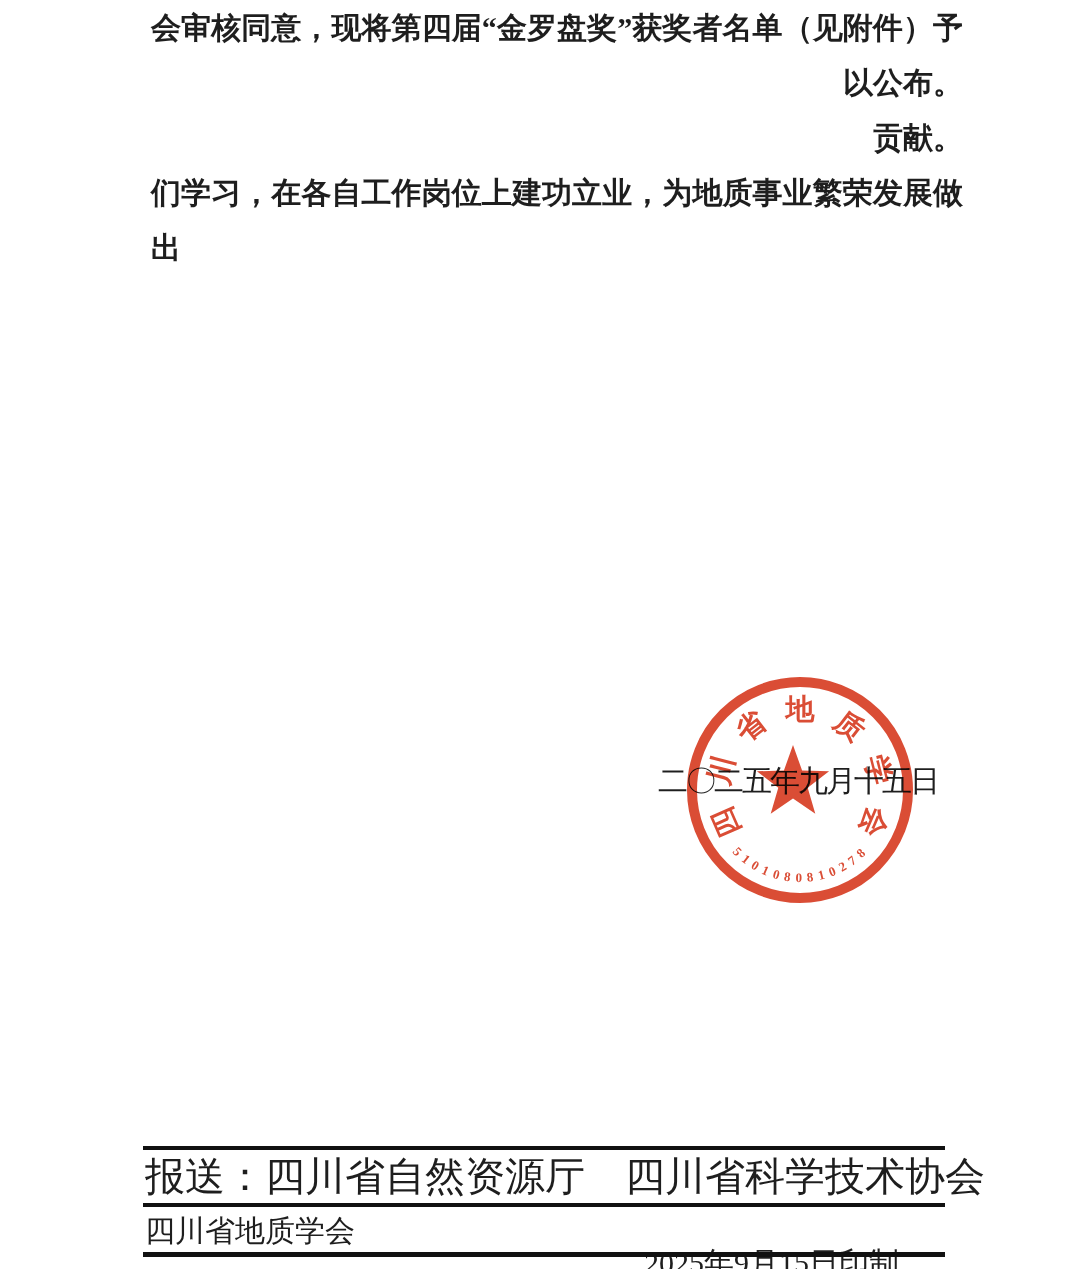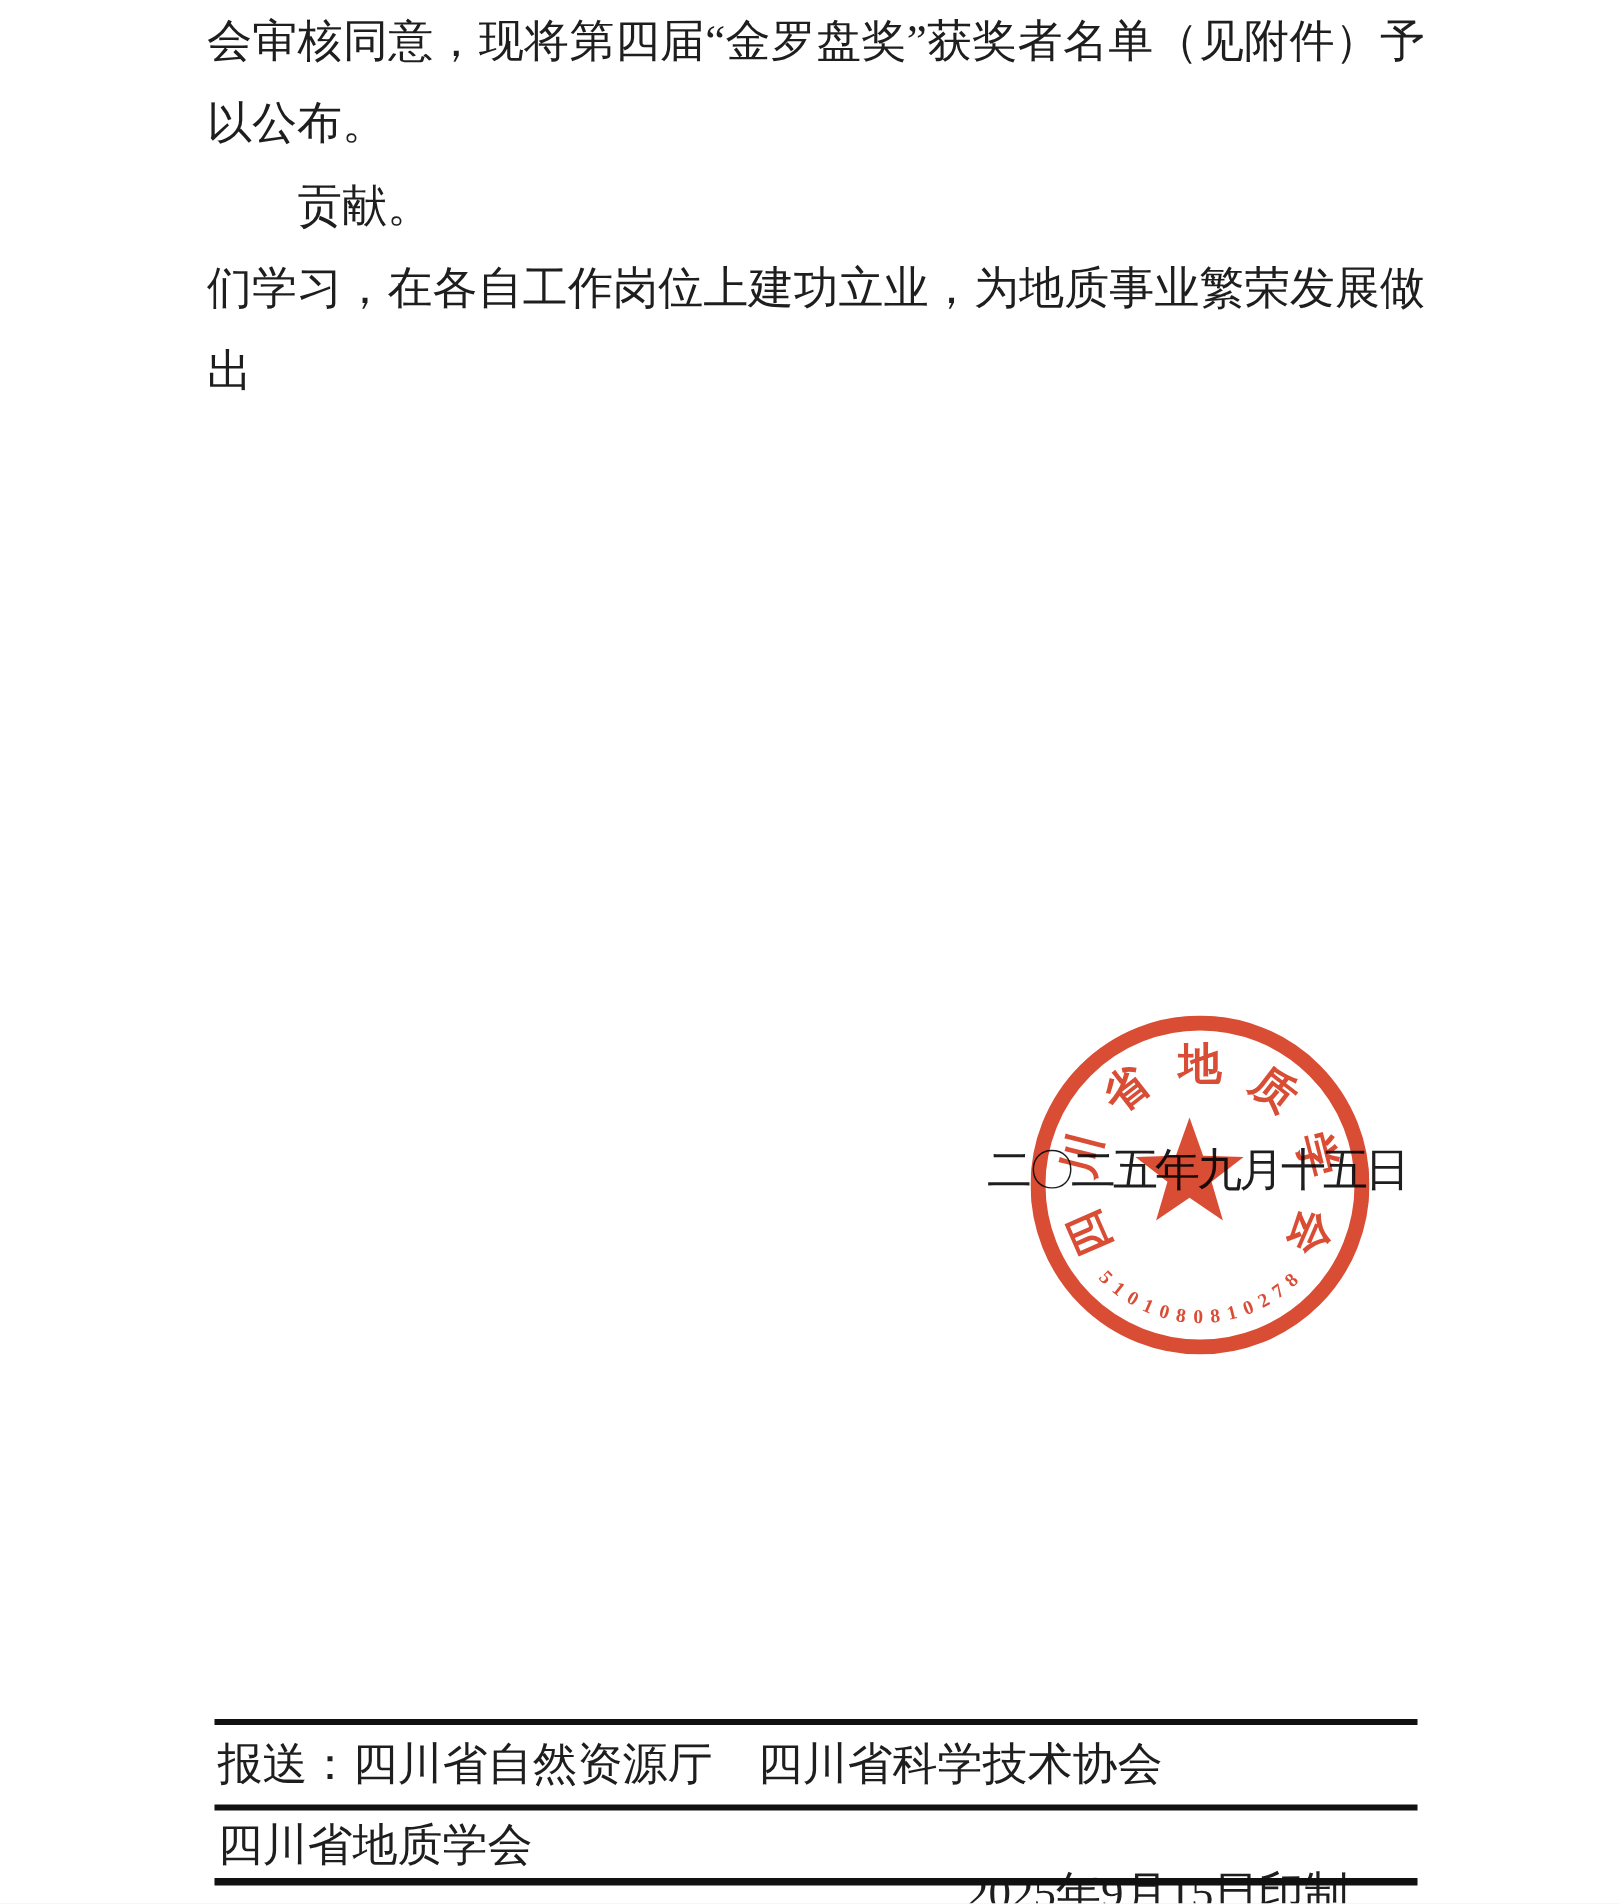--- a/index.html
+++ b/index.html
@@ -16,32 +16,34 @@
   .page{
     position:relative;
     width:1080px;
     height:1269px;
     background:var(--background);
     color:var(--text);
     overflow:hidden;
   }
   .body-text{
     position:absolute;
-    left:138px;
+    left:151px;
     top:0;
     width:812px;
+    font-weight:bold;
   }
   .para{margin:0;}
   .para.gap{margin-top:70px;}
   .line{
     height:55px;
     line-height:55px;
     font-size:30px;
     white-space:nowrap;
     overflow:visible;
+    text-align:right;
   }
   .line.fill{
     white-space:normal;
     text-align:justify;
     text-align-last:justify;
   }
   .para.indent .line:first-child{text-indent:2em;}
   .date-line{
     position:absolute;
     left:658px;
@@ -74,21 +76,21 @@
   }
   .rule-1{top:1146px;height:4px;}
   .rule-2{top:1203px;height:4px;}
   .rule-3{top:1252px;height:5px;}
   .cc-line{
     position:absolute;
     left:145px;
     top:1156px;
     height:42px;
     line-height:42px;
-    font-size:30px;
+    font-size:40px;
     white-space:nowrap;
   }
   .footer-row{
     position:absolute;
     left:145px;
     top:1210px;
     width:800px;
     height:42px;
     line-height:42px;
     font-size:30px;

